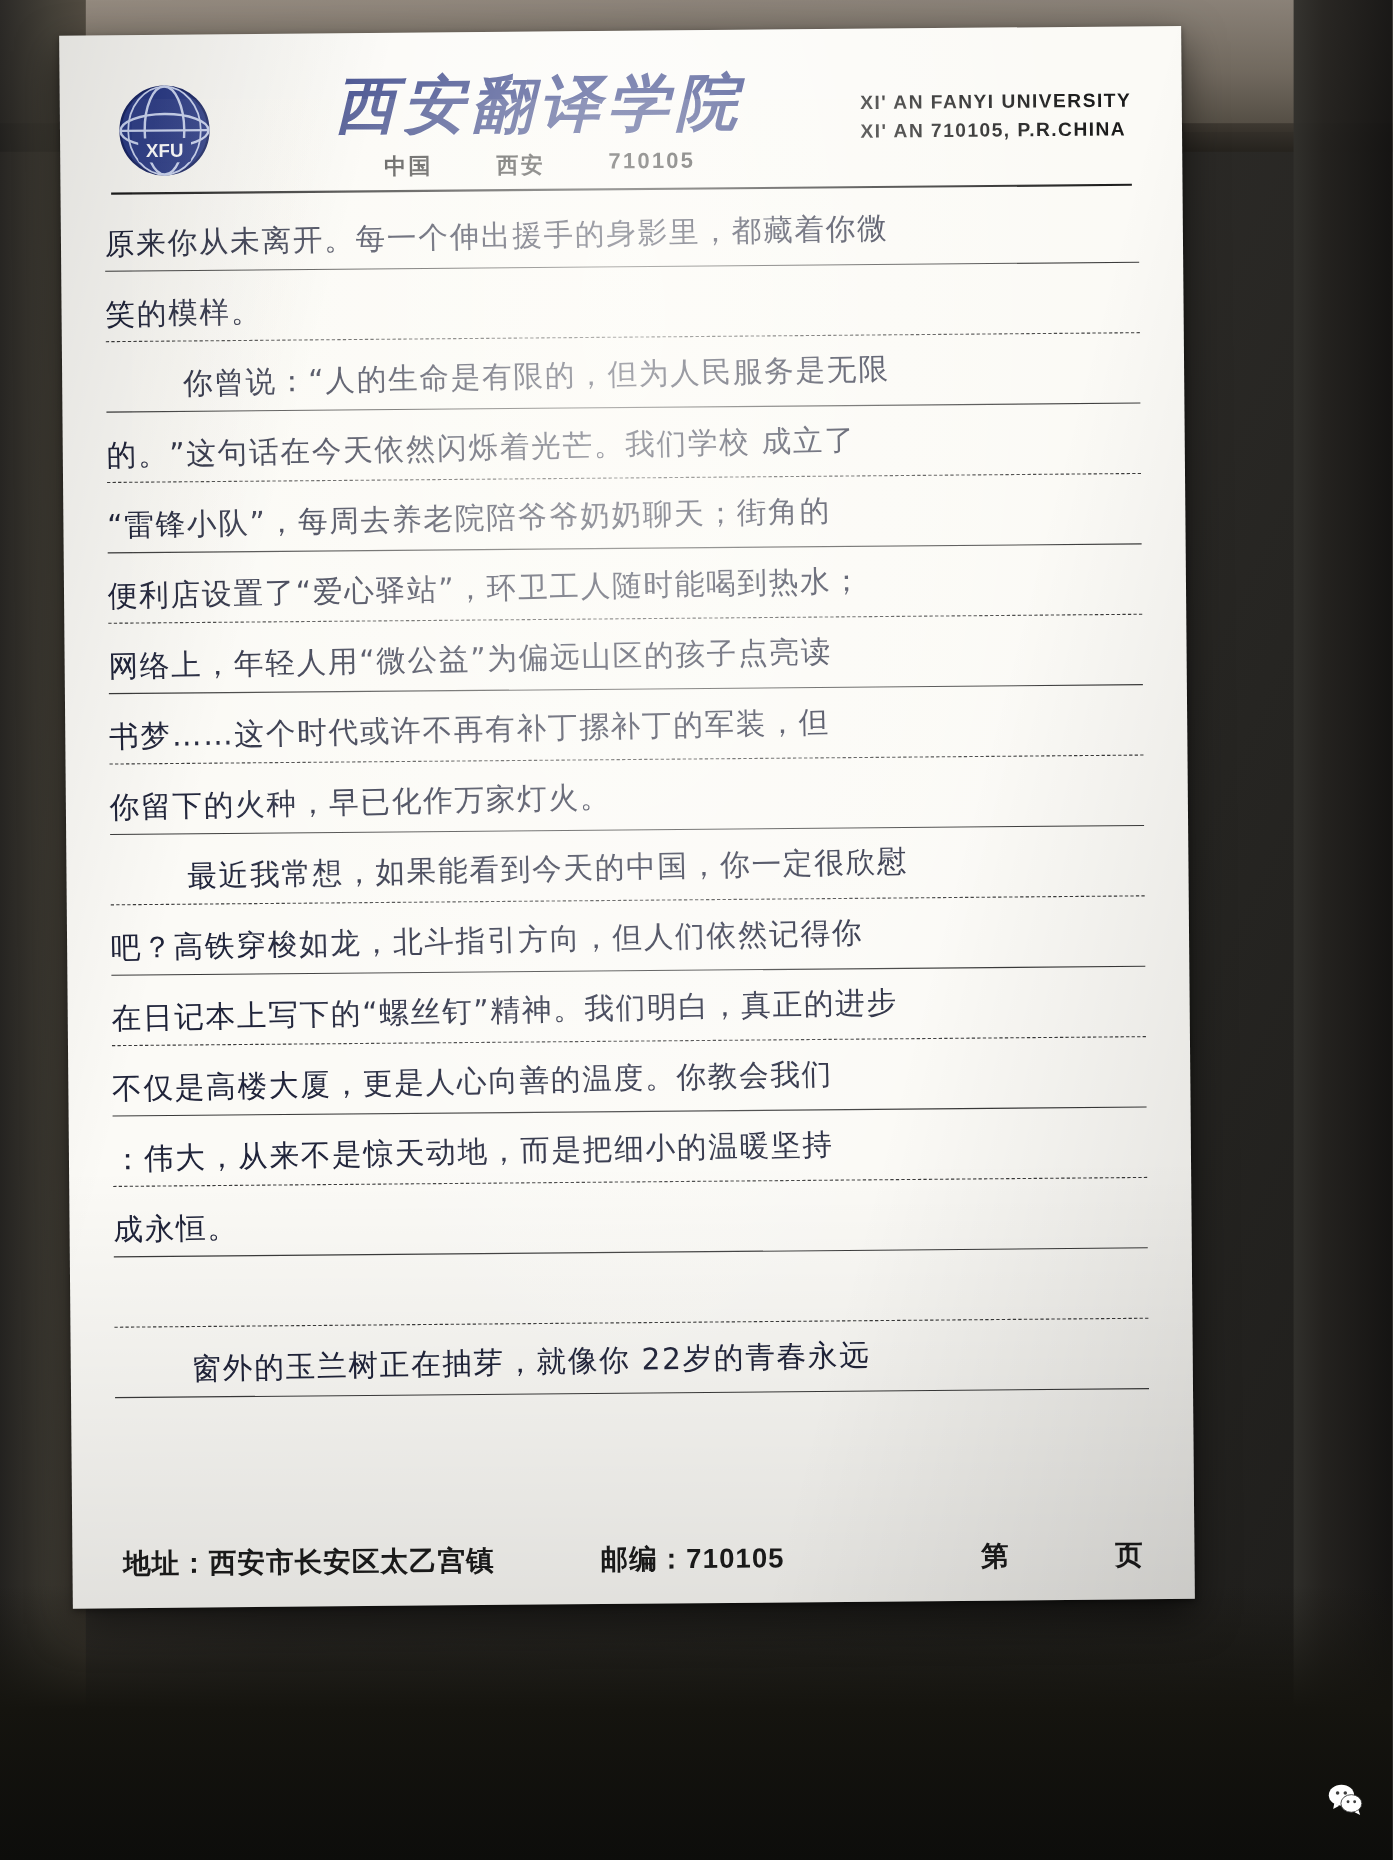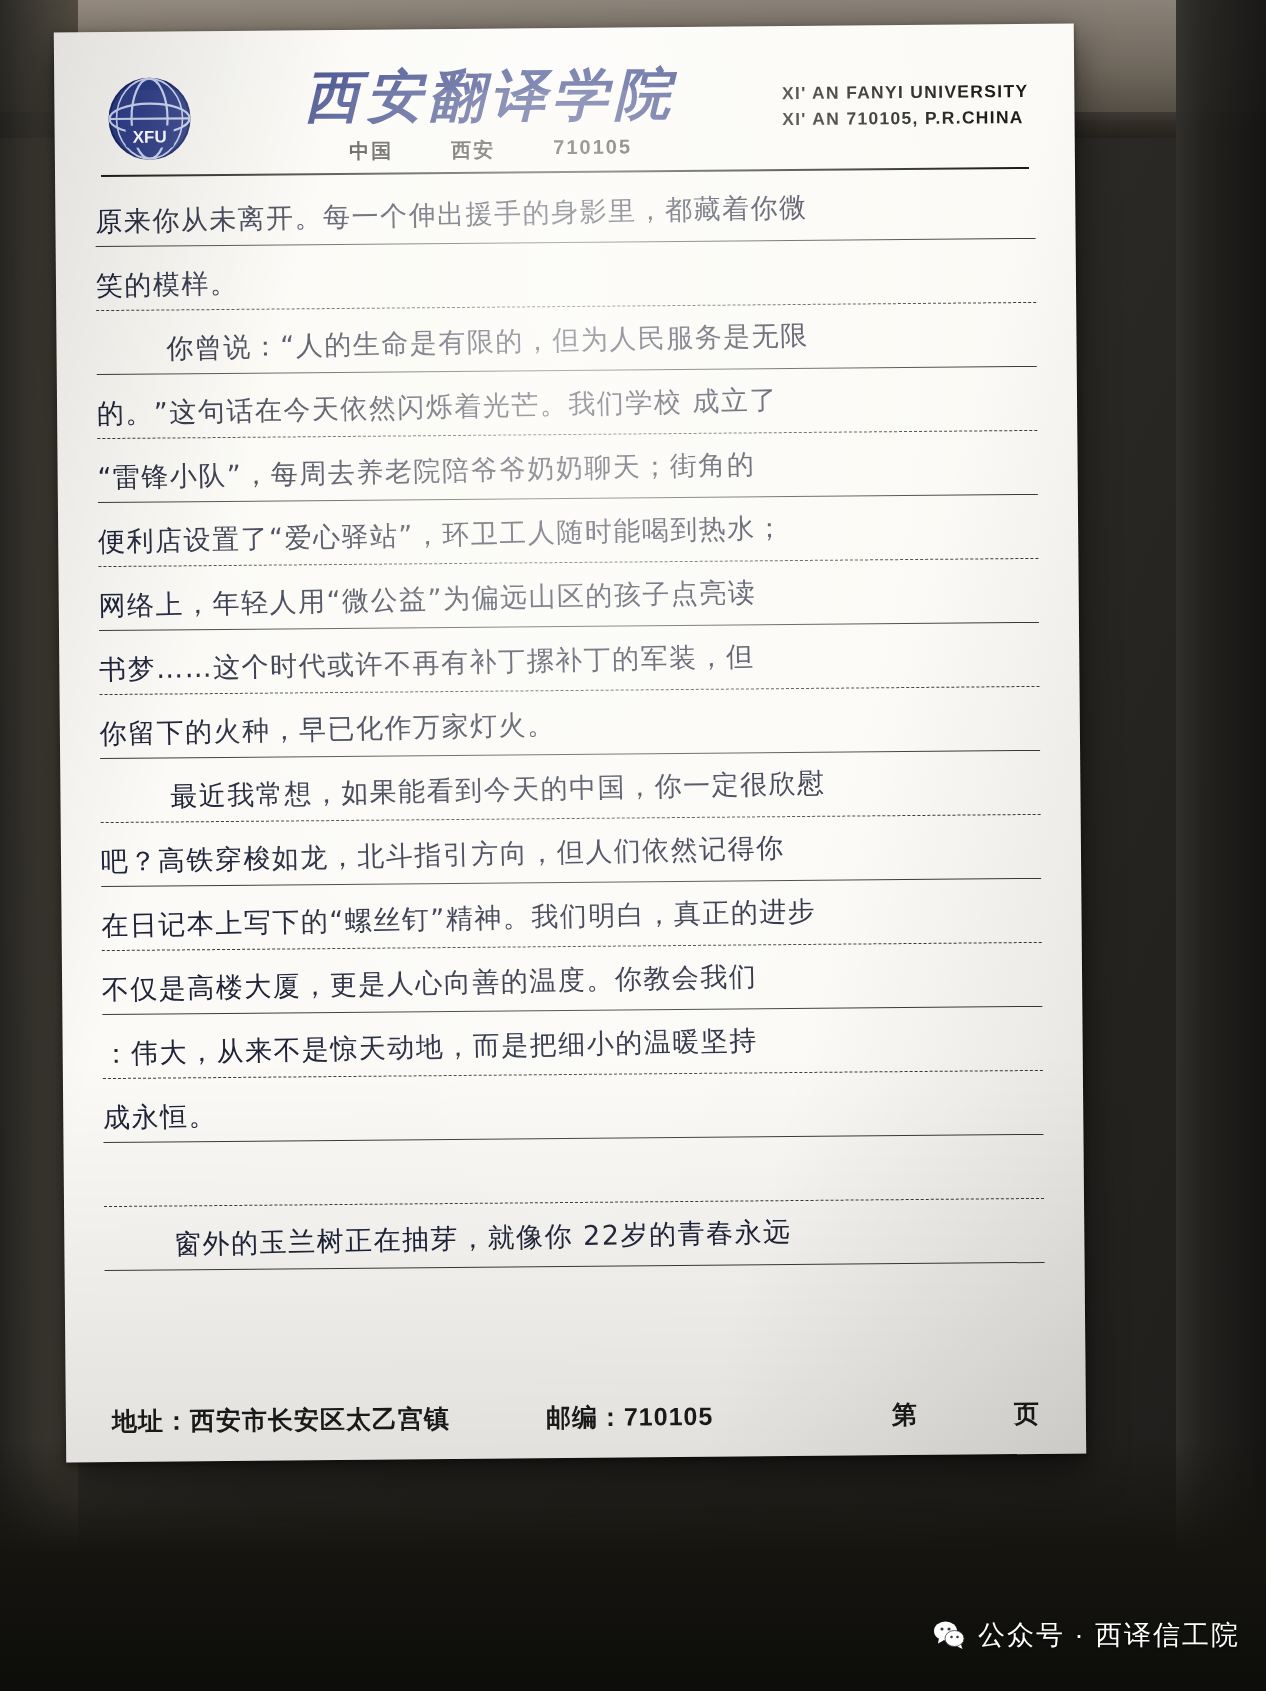--- a/index.html
+++ b/index.html
@@ -338,15 +338,14 @@
         <ellipse cx="13.5" cy="13" rx="11.5" ry="9.5" fill="#ffffff"></ellipse>
         <polygon points="7,20 6,25.5 11.5,22.5" fill="#ffffff"></polygon>
         <circle cx="10" cy="11" r="1.6" fill="#3b3b3b"></circle>
         <circle cx="17" cy="11" r="1.6" fill="#3b3b3b"></circle>
         <ellipse cx="22.5" cy="20.5" rx="9.5" ry="8" fill="#ffffff" stroke="#3b3b3b" stroke-width="0.8"></ellipse>
         <polygon points="29,26.5 30.5,31 25.5,28.5" fill="#ffffff"></polygon>
         <circle cx="19.5" cy="19" r="1.3" fill="#3b3b3b"></circle>
         <circle cx="25.5" cy="19" r="1.3" fill="#3b3b3b"></circle>
       </svg>
     </span>
-    <span>公众号 · 西译信工院</span>
   </div>
 </div>
 
 </body></html>

